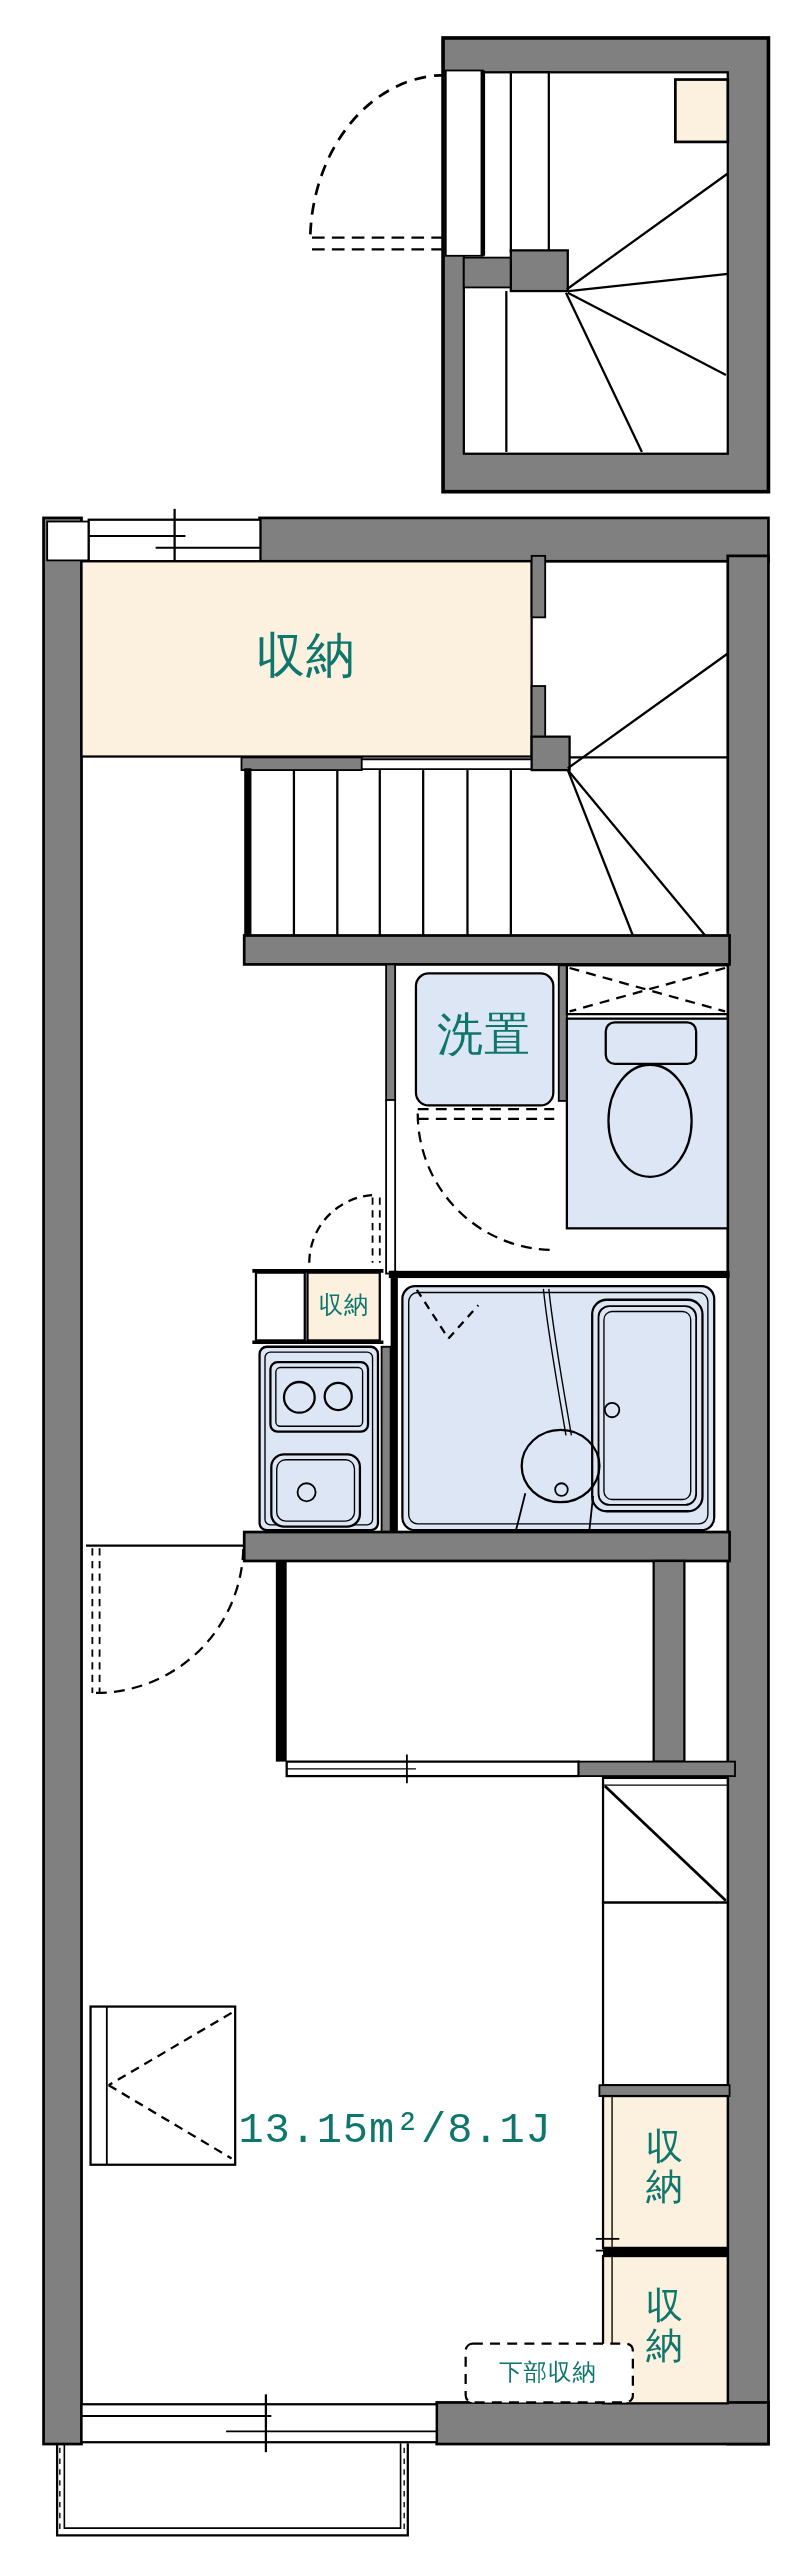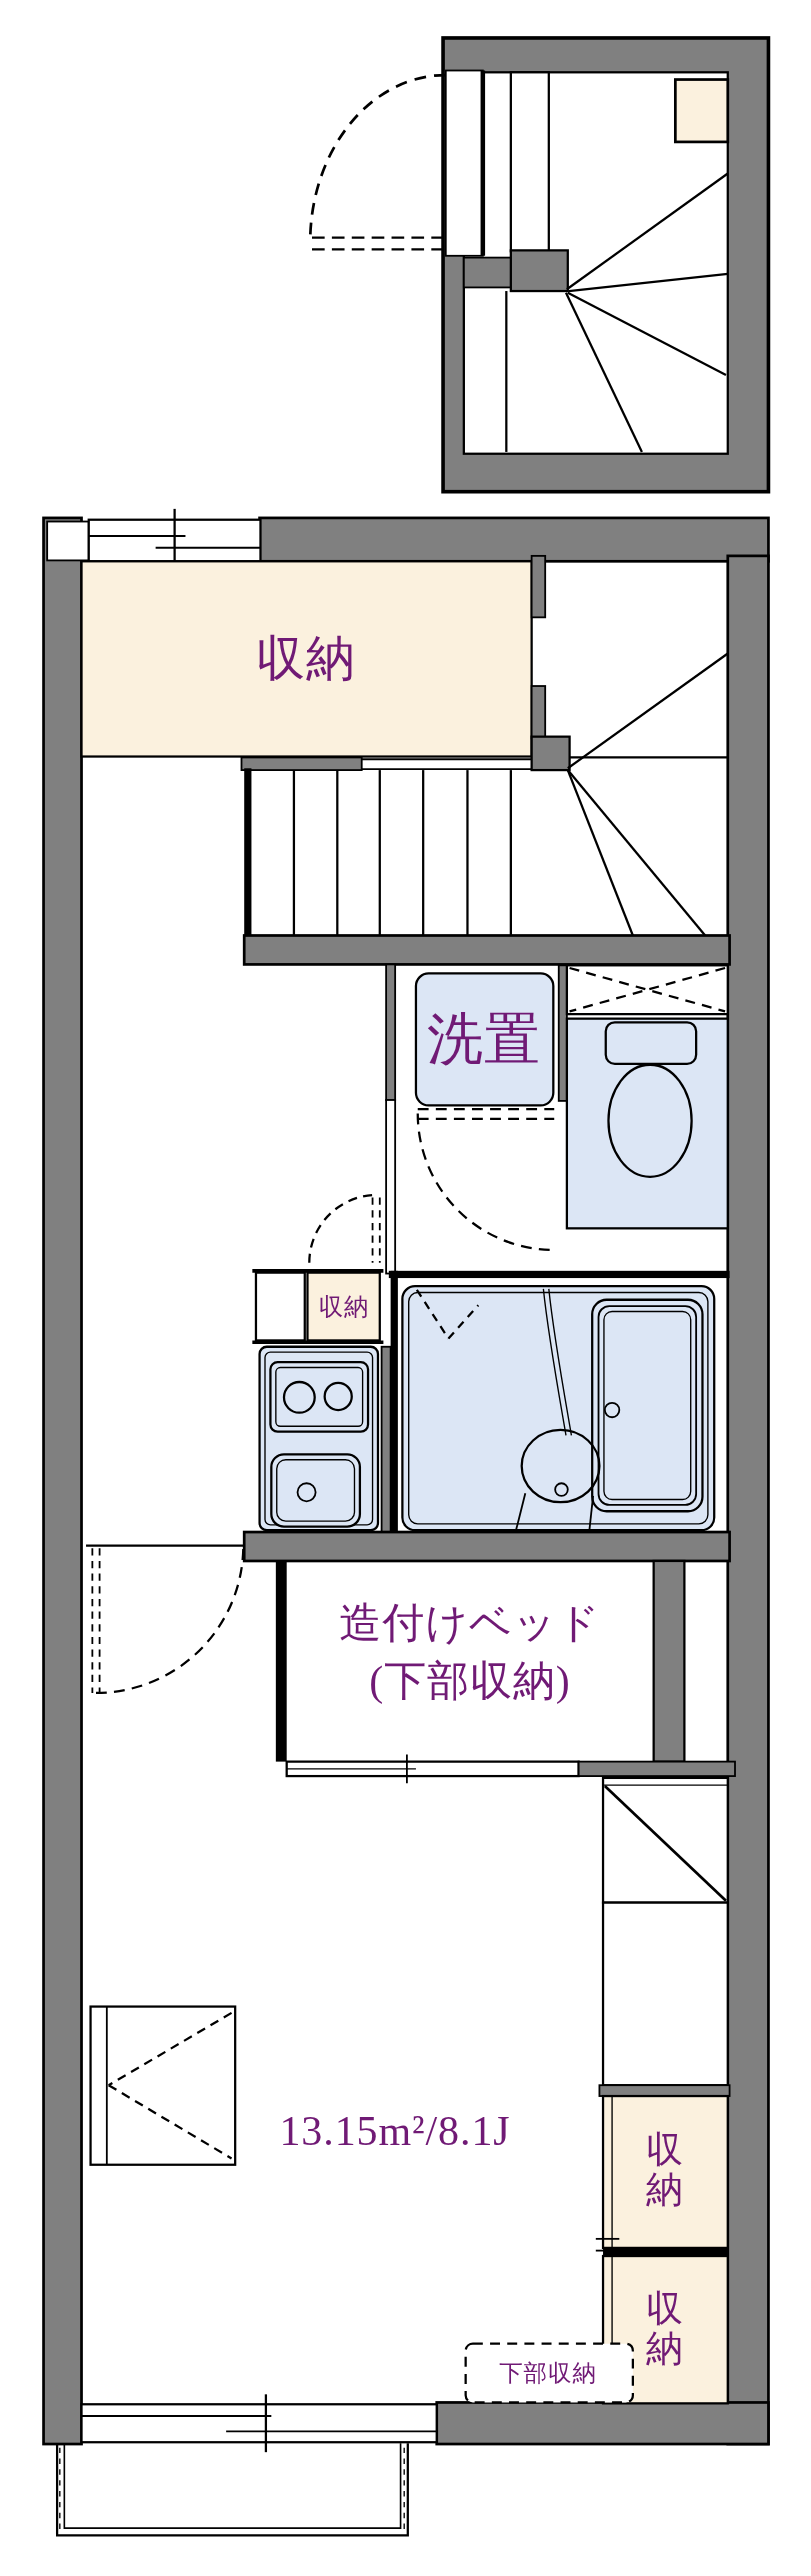--- a/index.html
+++ b/index.html
@@ -1,19 +1,19 @@
 <!DOCTYPE html>
 <html style="--wall: #808080; --cream: #fbf1de; --wet: #dce6f5; --bg: #ffffff;font-size:14.5px"><head>
 <meta charset="utf-8">
 <style>
   html,body{margin:0;padding:0;background:#fff}
   .plan{position:relative;width:812px;height:2576px;background:var(--bg,#fff);overflow:hidden}
   .plan svg{position:absolute;left:0;top:0}
-  .lbl{position:absolute;transform:translate(-50%,-50%);font-family:Liberation Serif, serif;
-       color:#701a75;text-align:right;white-space:pre-line;line-height:1.08;letter-spacing:0.9px}
+  .lbl{position:absolute;transform:translate(-50%,-50%);font-family:Liberation Mono, monospace;
+       color:#0f766e;text-align:right;white-space:pre-line;line-height:1.08;letter-spacing:0.9px}
   .w{fill:var(--wall,#808080);stroke:#000}
   .room{fill:#fff;stroke:#000}
   .cream{fill:var(--cream,#fbf1de);stroke:#000}
   .blue{fill:var(--wet,#dce6f5);stroke:#000}
   .ln{stroke:#000;fill:none}
   .blk{fill:#000;stroke:none}
 </style>
 </head>
 <body>
 
@@ -207,24 +207,22 @@
   </g>
   <g>
     <path class="ln" d="M63,2703 V2805 H451 V2703" stroke-width="2.5"></path>
     <path class="ln" d="M71,2703 V2797 H443 V2703" stroke-width="1.8"></path>
     <line class="ln" x1="66" y1="2708" x2="66" y2="2800" stroke-width="1.5" stroke-dasharray="6 6"></line>
     <line class="ln" x1="447" y1="2708" x2="447" y2="2800" stroke-width="1.5" stroke-dasharray="6 6"></line>
   </g>
 </svg>
 
   <div class="lbl" style="left:306px;top:659px;font-size:49px">収納</div>
-  <div class="lbl" style="left:484px;top:1039px;font-size:56px">洗置</div>
+  <div class="lbl" style="left:484px;top:1039px;font-size:46px">洗置</div>
   <div class="lbl" style="left:344px;top:1307px;font-size:24.4px">収納</div>
-  <div class="lbl" style="left:470px;top:1624px;font-size:42px">造付けベッド</div>
-  <div class="lbl" style="left:470px;top:1682px;font-size:42px">(下部収納)</div>
   <div class="lbl" style="left:395px;top:2132px;font-size:42px">13.15m²/8.1J</div>
   <div class="lbl" style="left:665px;top:2170px;font-size:37px">収
 納</div>
   <div class="lbl" style="left:665px;top:2329px;font-size:37px">収
 納</div>
   <div class="lbl" style="left:548px;top:2374px;font-size:23.5px">下部収納</div>
 </div>
 
 
 </body></html>

